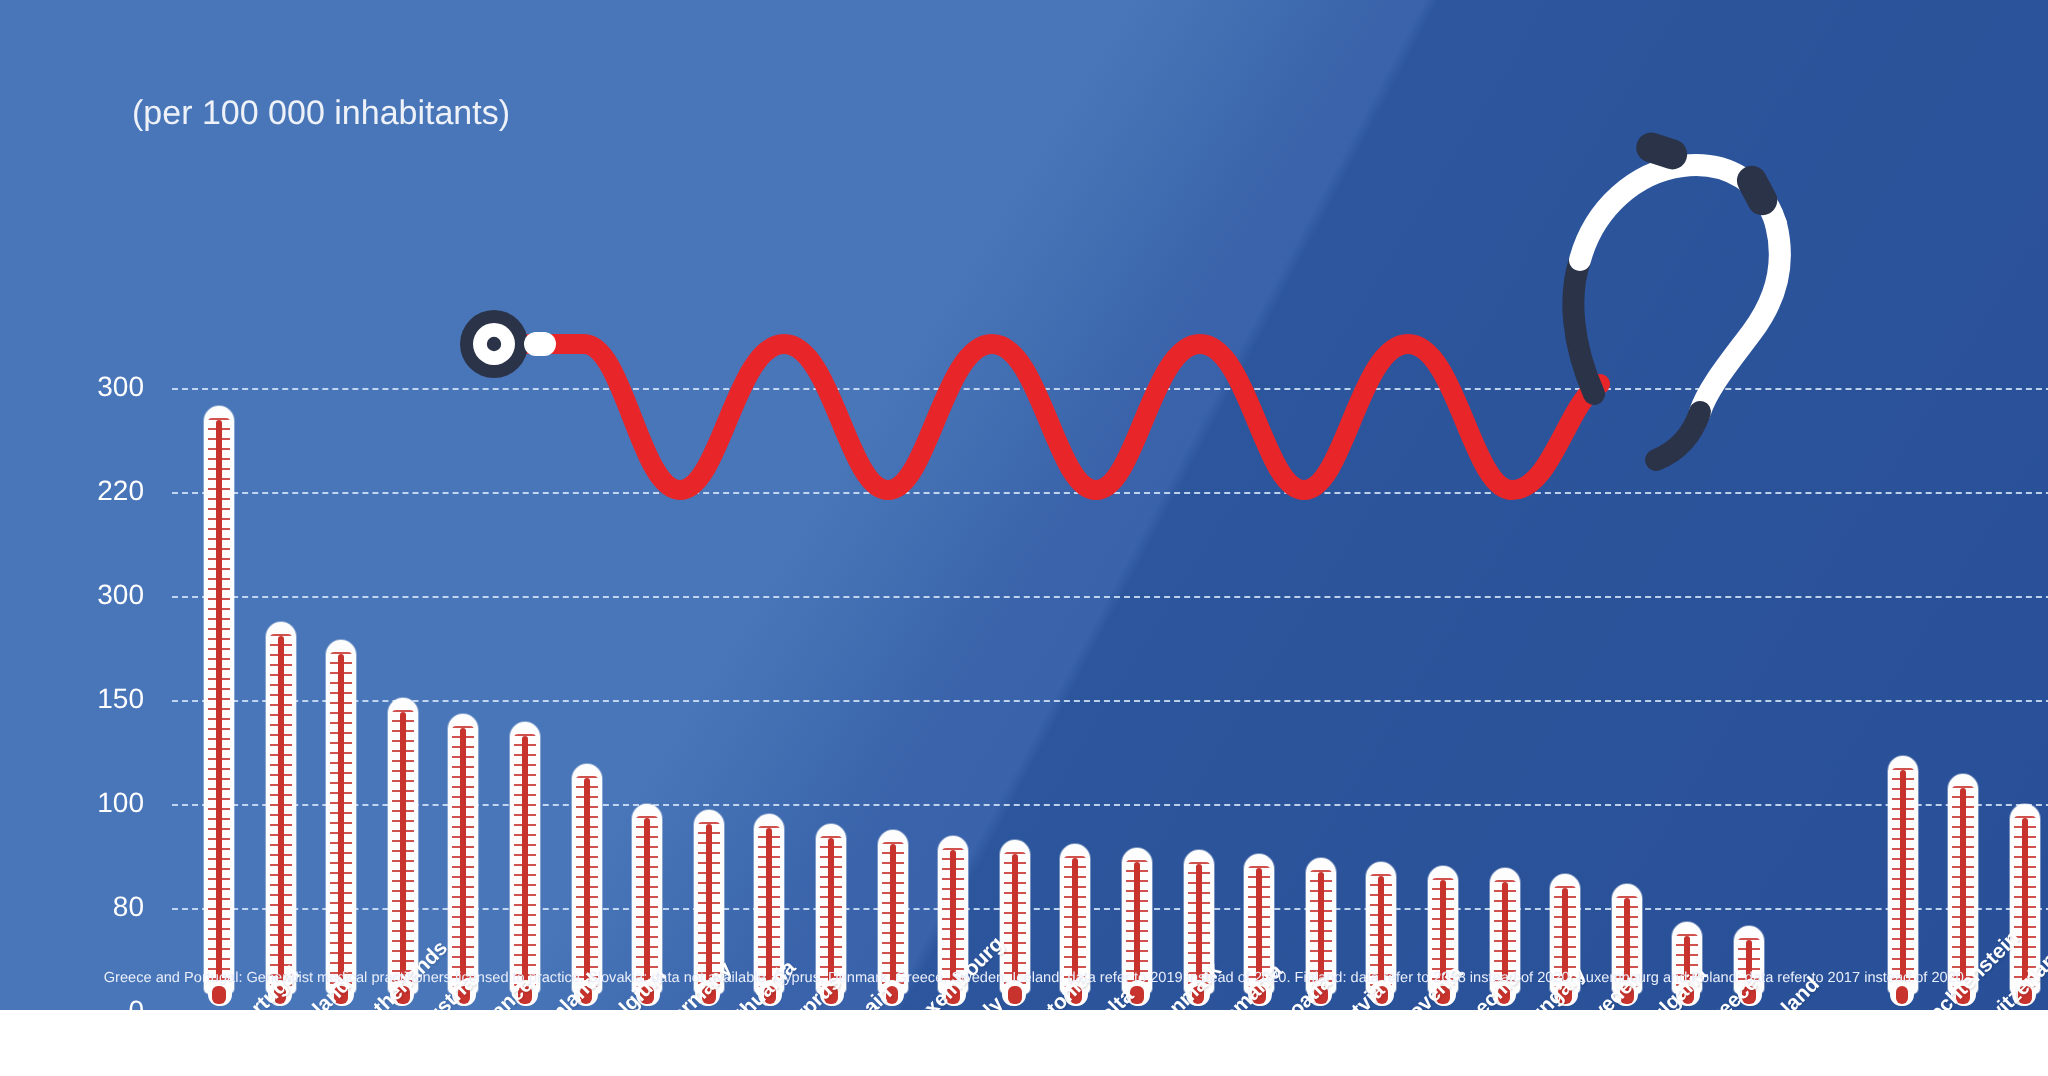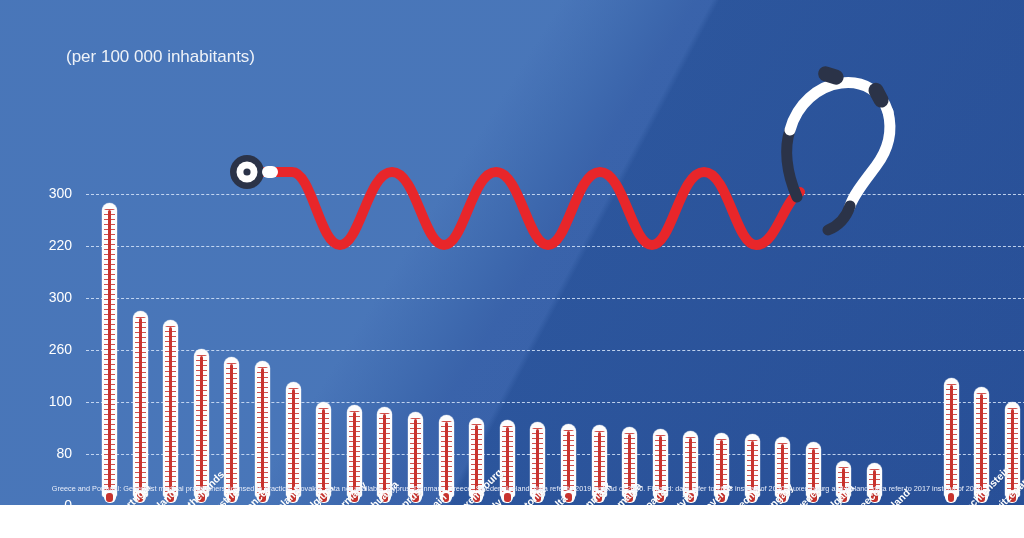--- a/index.html
+++ b/index.html
@@ -115,21 +115,21 @@
           <div class="gridline" style="top: 305px; left: 40px;"></div>
           <div class="gridline" style="top: 253px; left: 40px;"></div>
           <div class="gridline" style="top: 201px; left: 40px;"></div>
           <div class="gridline" style="top: 149px; left: 40px;"></div>
           <div class="gridline" style="top: 97px; left: 40px;"></div>
         </div>
       <div id="yticks">
           <div class="ytick" style="top: 400px; left: -14px; right: auto;">0</div>
           <div class="ytick" style="top: 348px; left: -14px; right: auto;">80</div>
           <div class="ytick" style="top: 296px; left: -14px; right: auto;">100</div>
-          <div class="ytick" style="top: 244px; left: -14px; right: auto;">260</div>
+          <div class="ytick" style="top: 244px; left: -14px; right: auto;">150</div>
           <div class="ytick" style="top: 192px; left: -14px; right: auto;">300</div>
           <div class="ytick" style="top: 140px; left: -14px; right: auto;">220</div>
           <div class="ytick" style="top: 88px; left: -14px; right: auto;">300</div>
         </div>
       <div id="bars">
           <div class="therm" title="Portugal: 287" style="left: 56px; bottom: -94px; height: 298.48px;">
             <div class="tube" style="height: 294.48px;">
               <div class="merc"></div>
               <div class="ticks"></div>
             </div>

